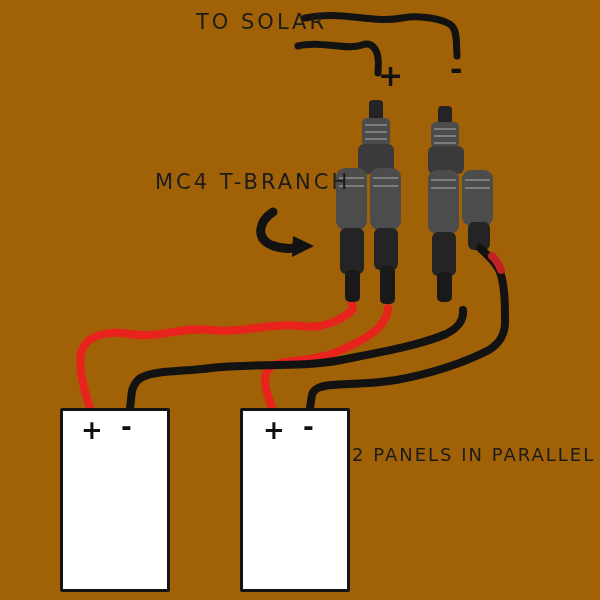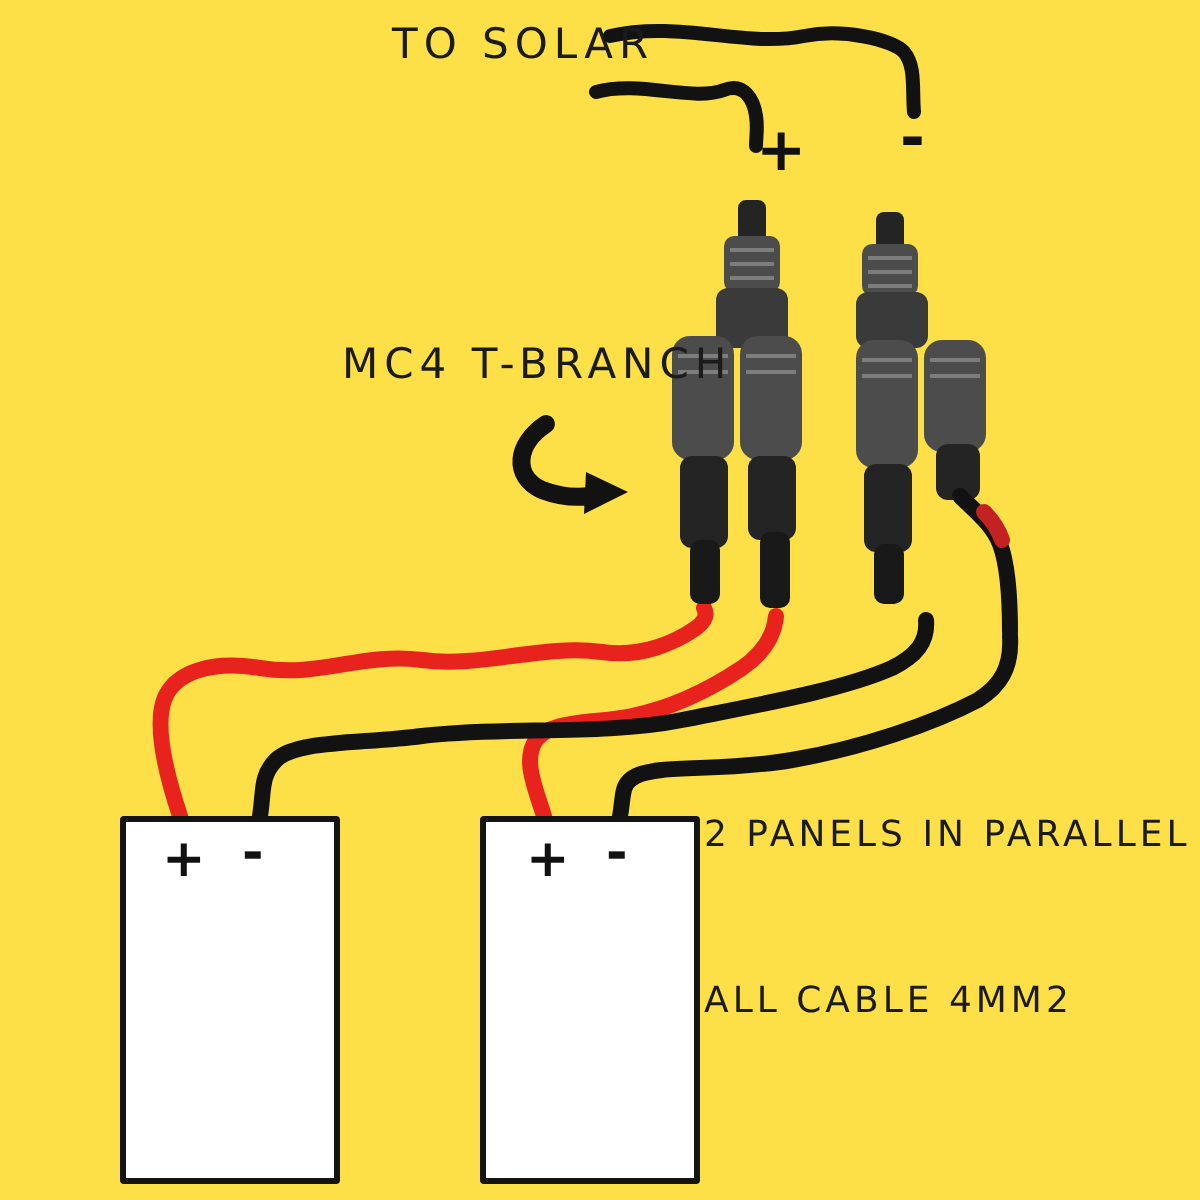--- a/index.html
+++ b/index.html
@@ -1,19 +1,19 @@
 <!DOCTYPE html>
 <html><head>
 <meta charset="utf-8">
 <style>
   html,body{margin:0;padding:0;background:#ffffff;}
   #canvas{
     position:relative;
     width:600px;height:600px;
-    background:#fde047;
+    background:#a16207;
     font-family:"DejaVu Sans", sans-serif;
     overflow:hidden;
   }
   .hand-text{
     position:absolute;
     color:#1b1b1b;
     letter-spacing:3px;
     font-weight:500;
     white-space:nowrap;
   }
@@ -85,24 +85,23 @@
       <path d="M 273 212 C 258 222, 256 238, 271 245 C 279 248, 288 249, 295 248" fill="none" stroke-width="9" stroke-linecap="round" stroke="#121212"></path>
       <polygon points="293,236 314,246 292,257" fill="#121212"></polygon>
     </g>
   </svg>
 
   <div class="hand-text lbl-big" style="left:196px;top:10px;">TO SOLAR</div>
 
   <div class="polarity top-sign" style="left:378px;top:58px;">+</div>
   <div class="polarity top-sign" style="left:450px;top:52px;">-</div>
 
-  <div class="hand-text lbl-big" style="left:155px;top:170px;margin-left:16px;">MC4 T-BRANCH</div>
+  <div class="hand-text lbl-big" style="left:155px;top:170px;">MC4 T-BRANCH</div>
 
-  <div class="hand-text lbl-note" style="left:352px;top:407px;">2 PANELS IN PARALLEL</div>
-  <div class="hand-text lbl-note" style="left:352px;top:490px;">ALL CABLE 4MM2</div>
+  <div class="hand-text lbl-note" style="left:352px;top:444px;">2 PANELS IN PARALLEL</div>
 
   <div class="panel" style="left:60px;top:408px;">
     <div class="polarity" style="left:18px;top:4px;">+</div>
     <div class="polarity" style="left:58px;top:1px;">-</div>
   </div>
 
   <div class="panel" style="left:240px;top:408px;">
     <div class="polarity" style="left:20px;top:4px;">+</div>
     <div class="polarity" style="left:60px;top:1px;">-</div>
   </div>

